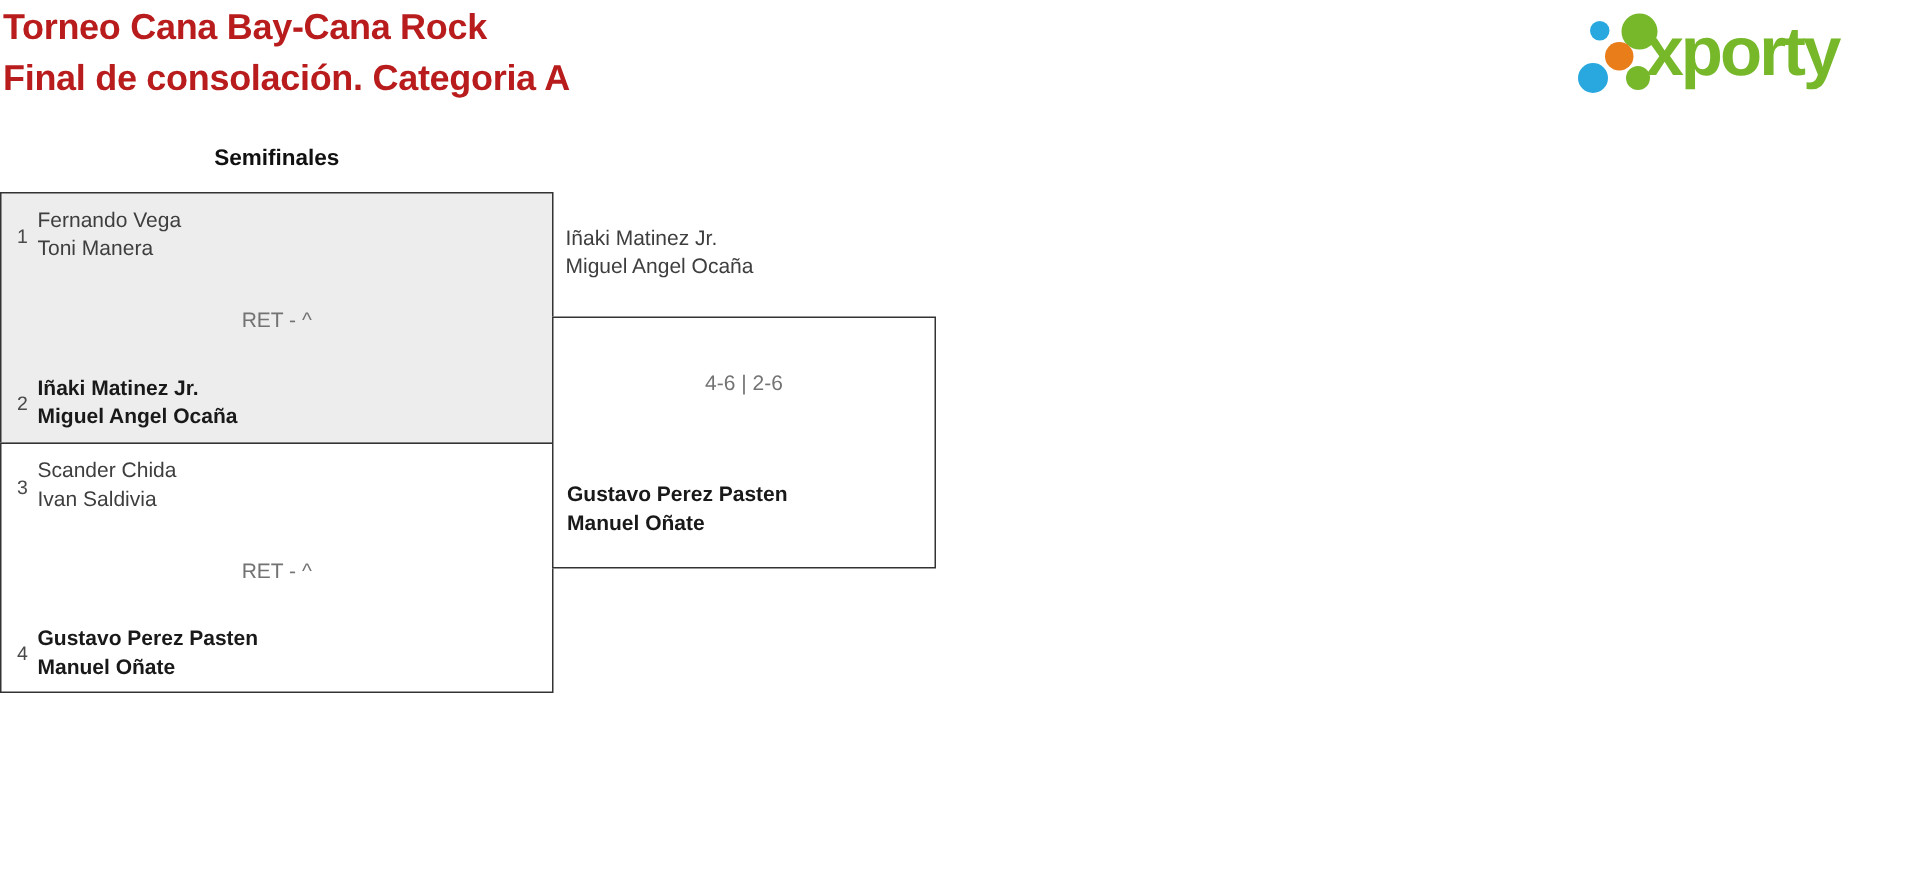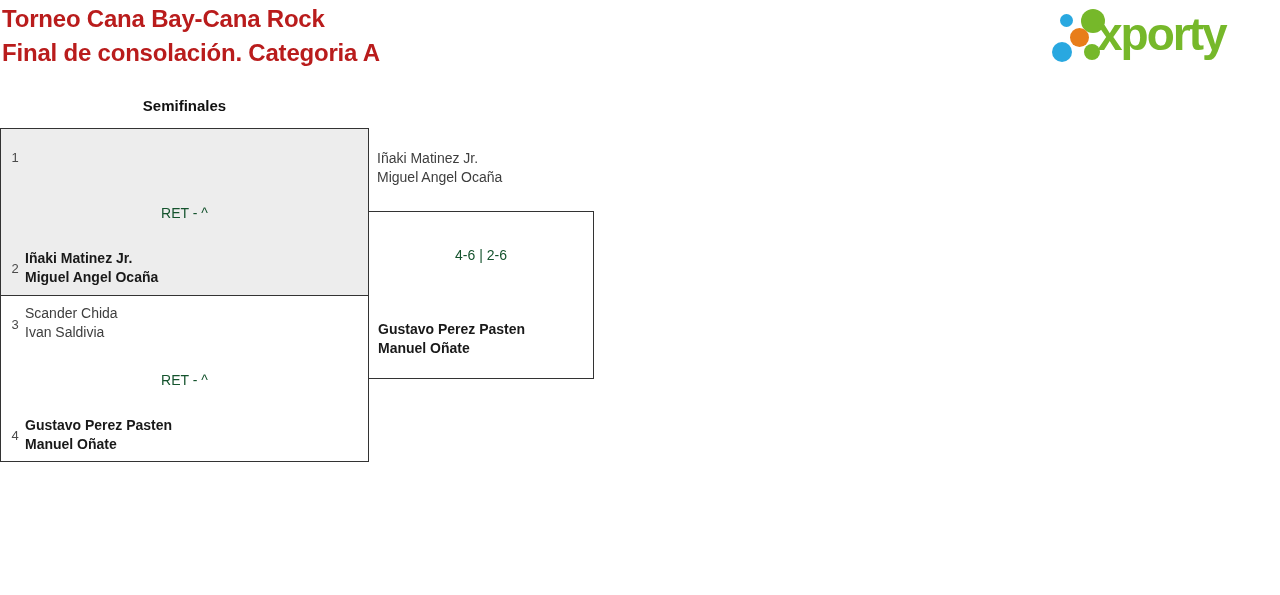--- a/index.html
+++ b/index.html
@@ -40,40 +40,40 @@
   .rh-sf{left:0;width:369px;}
   .rh-f {left:368px;width:226px;}
 
   
   .match{
     position:absolute;box-sizing:border-box;
     border:1px solid #333333;background:#ffffff;cursor:pointer;
   }
   .sf1{left:0;top:128px;width:369px;height:168px;background:#ededed;}
   .sf2{left:0;top:295px;width:369px;height:167px;}
-  .final-box{left:368px;top:211px;width:226px;height:168px;}
+  .final-box{left:368px;top:211px;width:256px;height:168px;}
 
   .seed{
     position:absolute;left:7px;width:14px;text-align:center;
     font-size:13px;line-height:15px;color:#4a4a4a;
   }
   .seed-top{top:21px;}
   .seed-bot{top:132px;}
 
   .team{
     position:absolute;left:24px;right:6px;
     font-size:14px;line-height:19px;color:#3e3e3e;white-space:nowrap;
   }
   .team-top{top:8px;}
   .team-bot{top:120px;}
   .winner{font-weight:700;color:#191919;}
 
   .score{
     position:absolute;left:0;right:0;text-align:center;
-    font-size:14px;color:#14532d;line-height:19px;
+    font-size:14px;color:#737373;line-height:19px;
   }
   .score-sf{top:75px;}
   .score-final{top:34px;}
 
   
   .final-top-team{
     position:absolute;left:377px;top:149px;
     font-size:14px;line-height:19px;color:#3e3e3e;white-space:nowrap;
   }
   .final-bot-team{
@@ -97,20 +97,24 @@
     <span class="dot dot-orange"></span>
     <span class="dot dot-lg-blue"></span>
     <span class="dot dot-sm-green"></span>
     <span class="logo-text">xporty</span>
   </div>
 
   <div class="round-header rh-sf">Semifinales</div>
 
   <div class="match sf1">
     <span class="seed seed-top">1</span>
+    <div class="team team-top">
+      <div>Fernando Vega</div>
+      <div>Toni Manera</div>
+    </div>
     <div class="score score-sf">RET - ^</div>
     <span class="seed seed-bot">2</span>
     <div class="team team-bot winner">
       <div>Iñaki Matinez Jr.</div>
       <div>Miguel Angel Ocaña</div>
     </div>
   </div>
 
   <div class="match sf2">
     <span class="seed seed-top">3</span>

